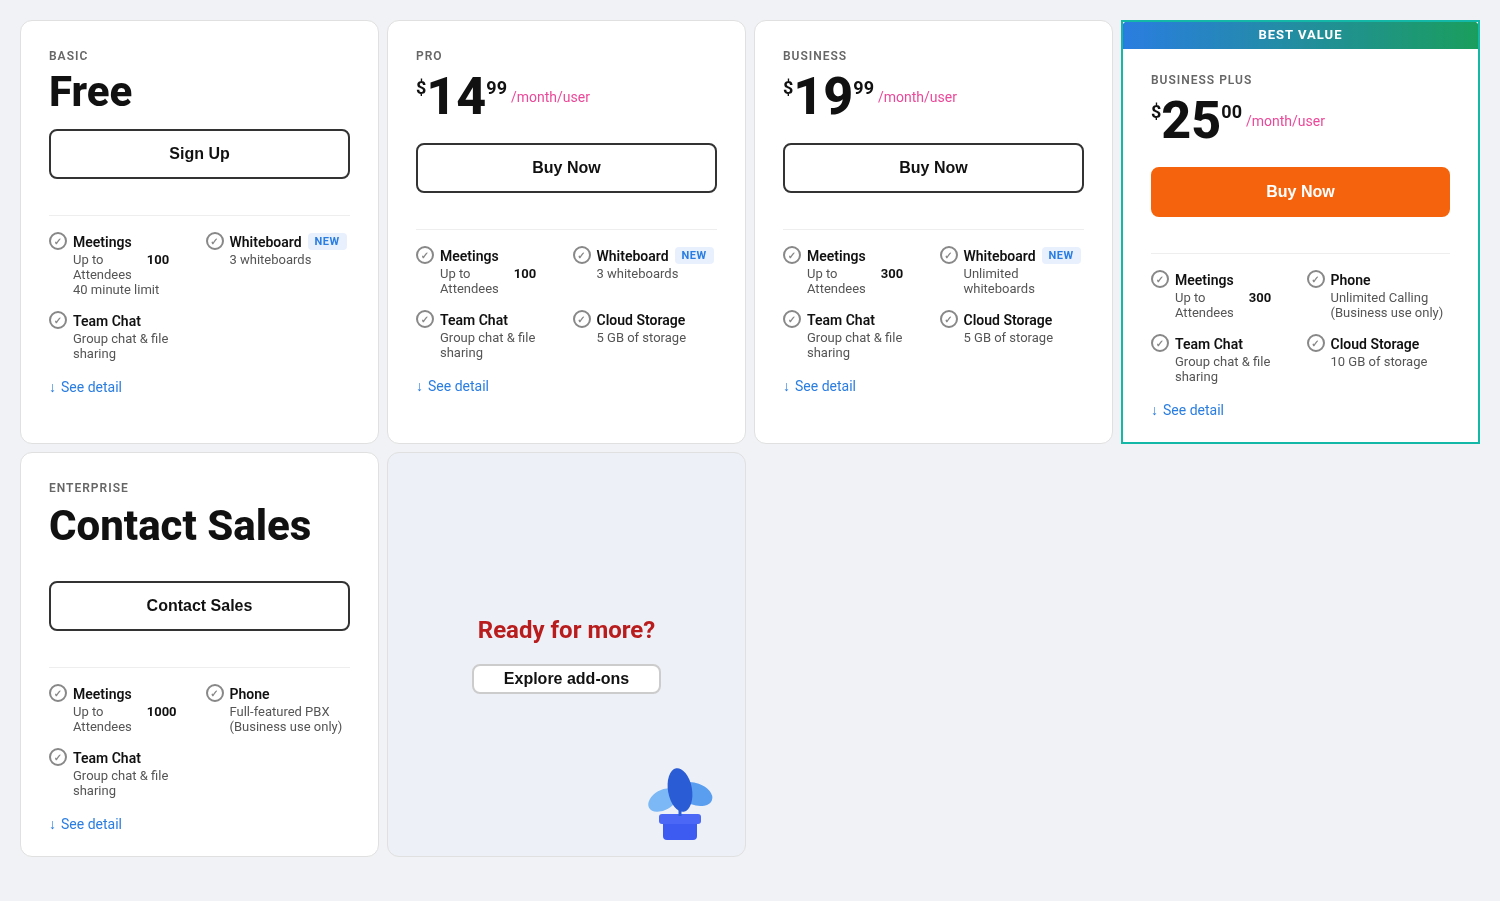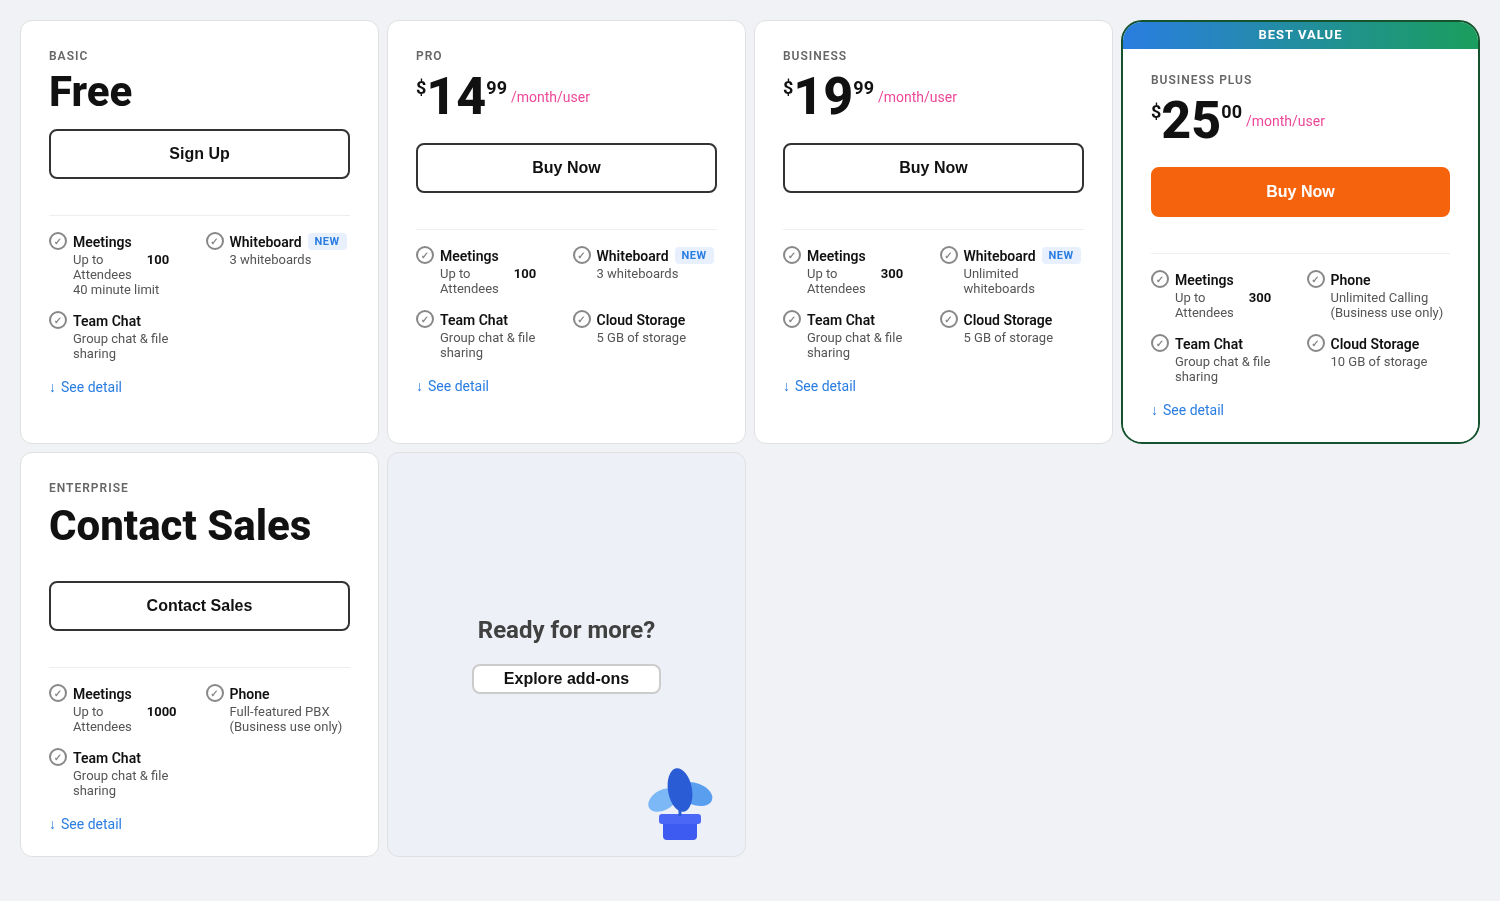--- a/index.html
+++ b/index.html
@@ -180,21 +180,21 @@
       display: flex;
       flex-direction: column;
       align-items: center;
       justify-content: center;
       position: relative;
       overflow: hidden;
     }
     .ready-title {
       font-size: 24px;
       font-weight: 700;
-      color: #404040;
+      color: #b91c1c;
       margin-bottom: 20px;
       text-align: center;
     }
     .btn-explore {
       background: #fff;
       border: 2px solid #ccc;
       border-radius: 8px;
       padding: 4px 30px;
       font-size: 16px;
       font-weight: 600;
@@ -336,21 +336,21 @@
         </div>
         <div class="feature-sub">5 GB of storage</div>
       </div>
     </div>
     <a class="see-detail">
       <span>↓</span>
       <span>See detail</span>
     </a>
   </div>
 
-  <div style="border-radius:21px; border:2px solid #14532d; overflow:hidden;">
+  <div style="border-radius:0; border:2px solid #14b8a6; overflow:hidden;">
     <div class="best-value-banner">BEST VALUE</div>
     <div style="background:#fff; padding:24px 28px 24px 28px;">
       <div class="plan-tier">BUSINESS PLUS</div>
       <div class="price-row">
         <span class="price-dollar">$</span>
         <span class="price-main">25</span>
         <span class="price-cents">00</span>
         <span class="price-period">/month/user</span>
       </div>
       <button class="btn btn-orange">Buy Now</button>

